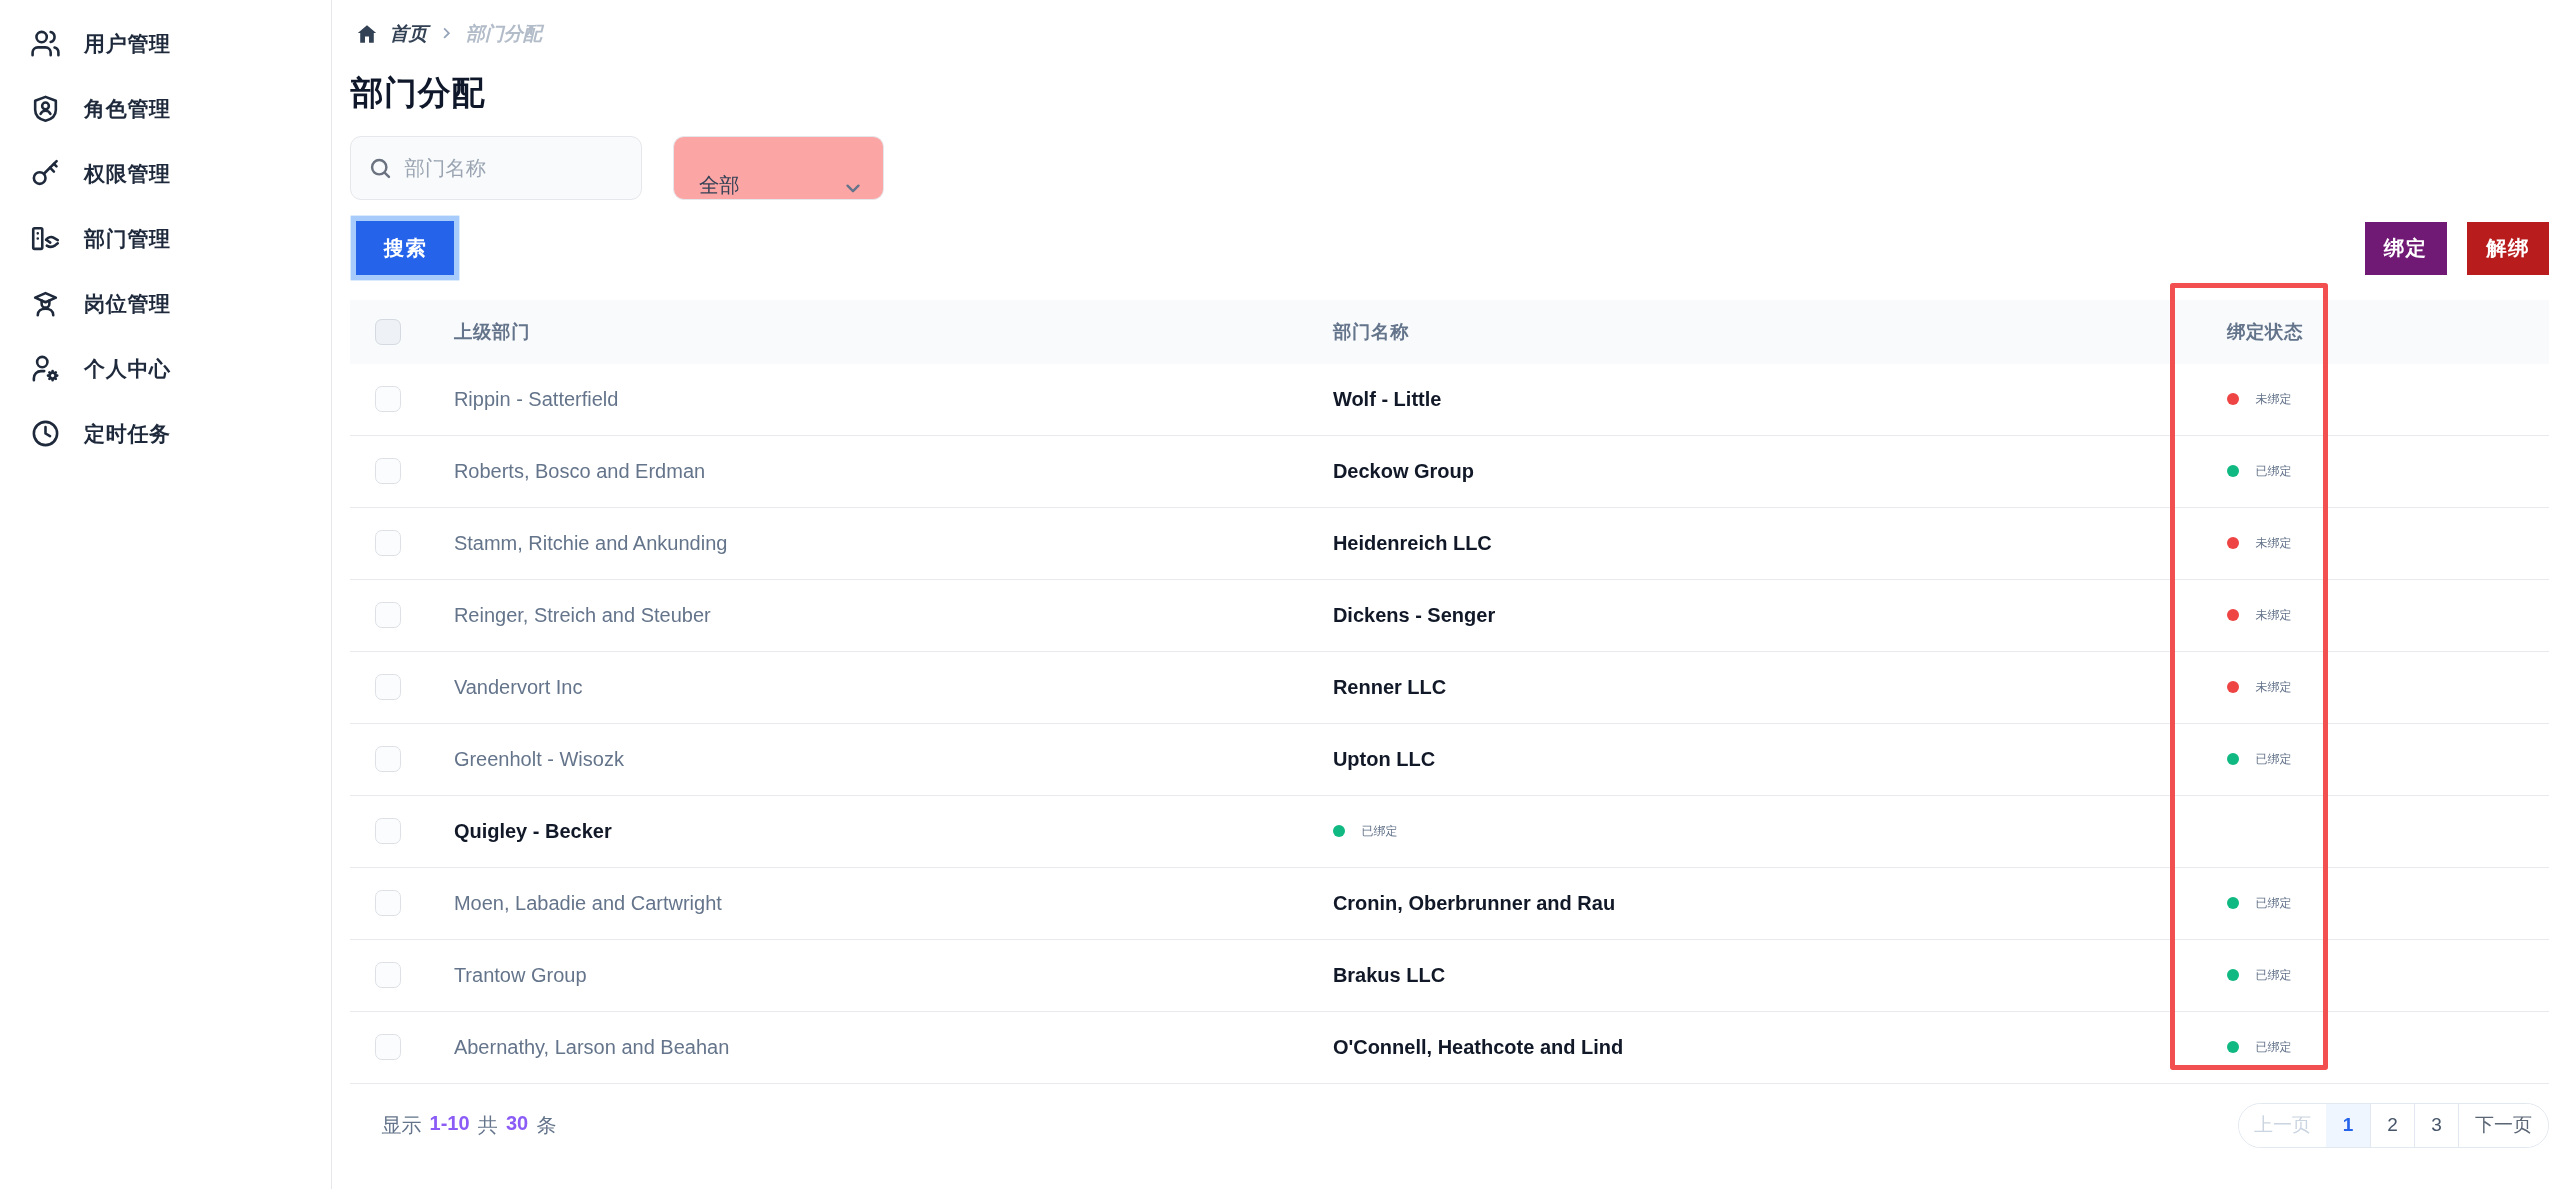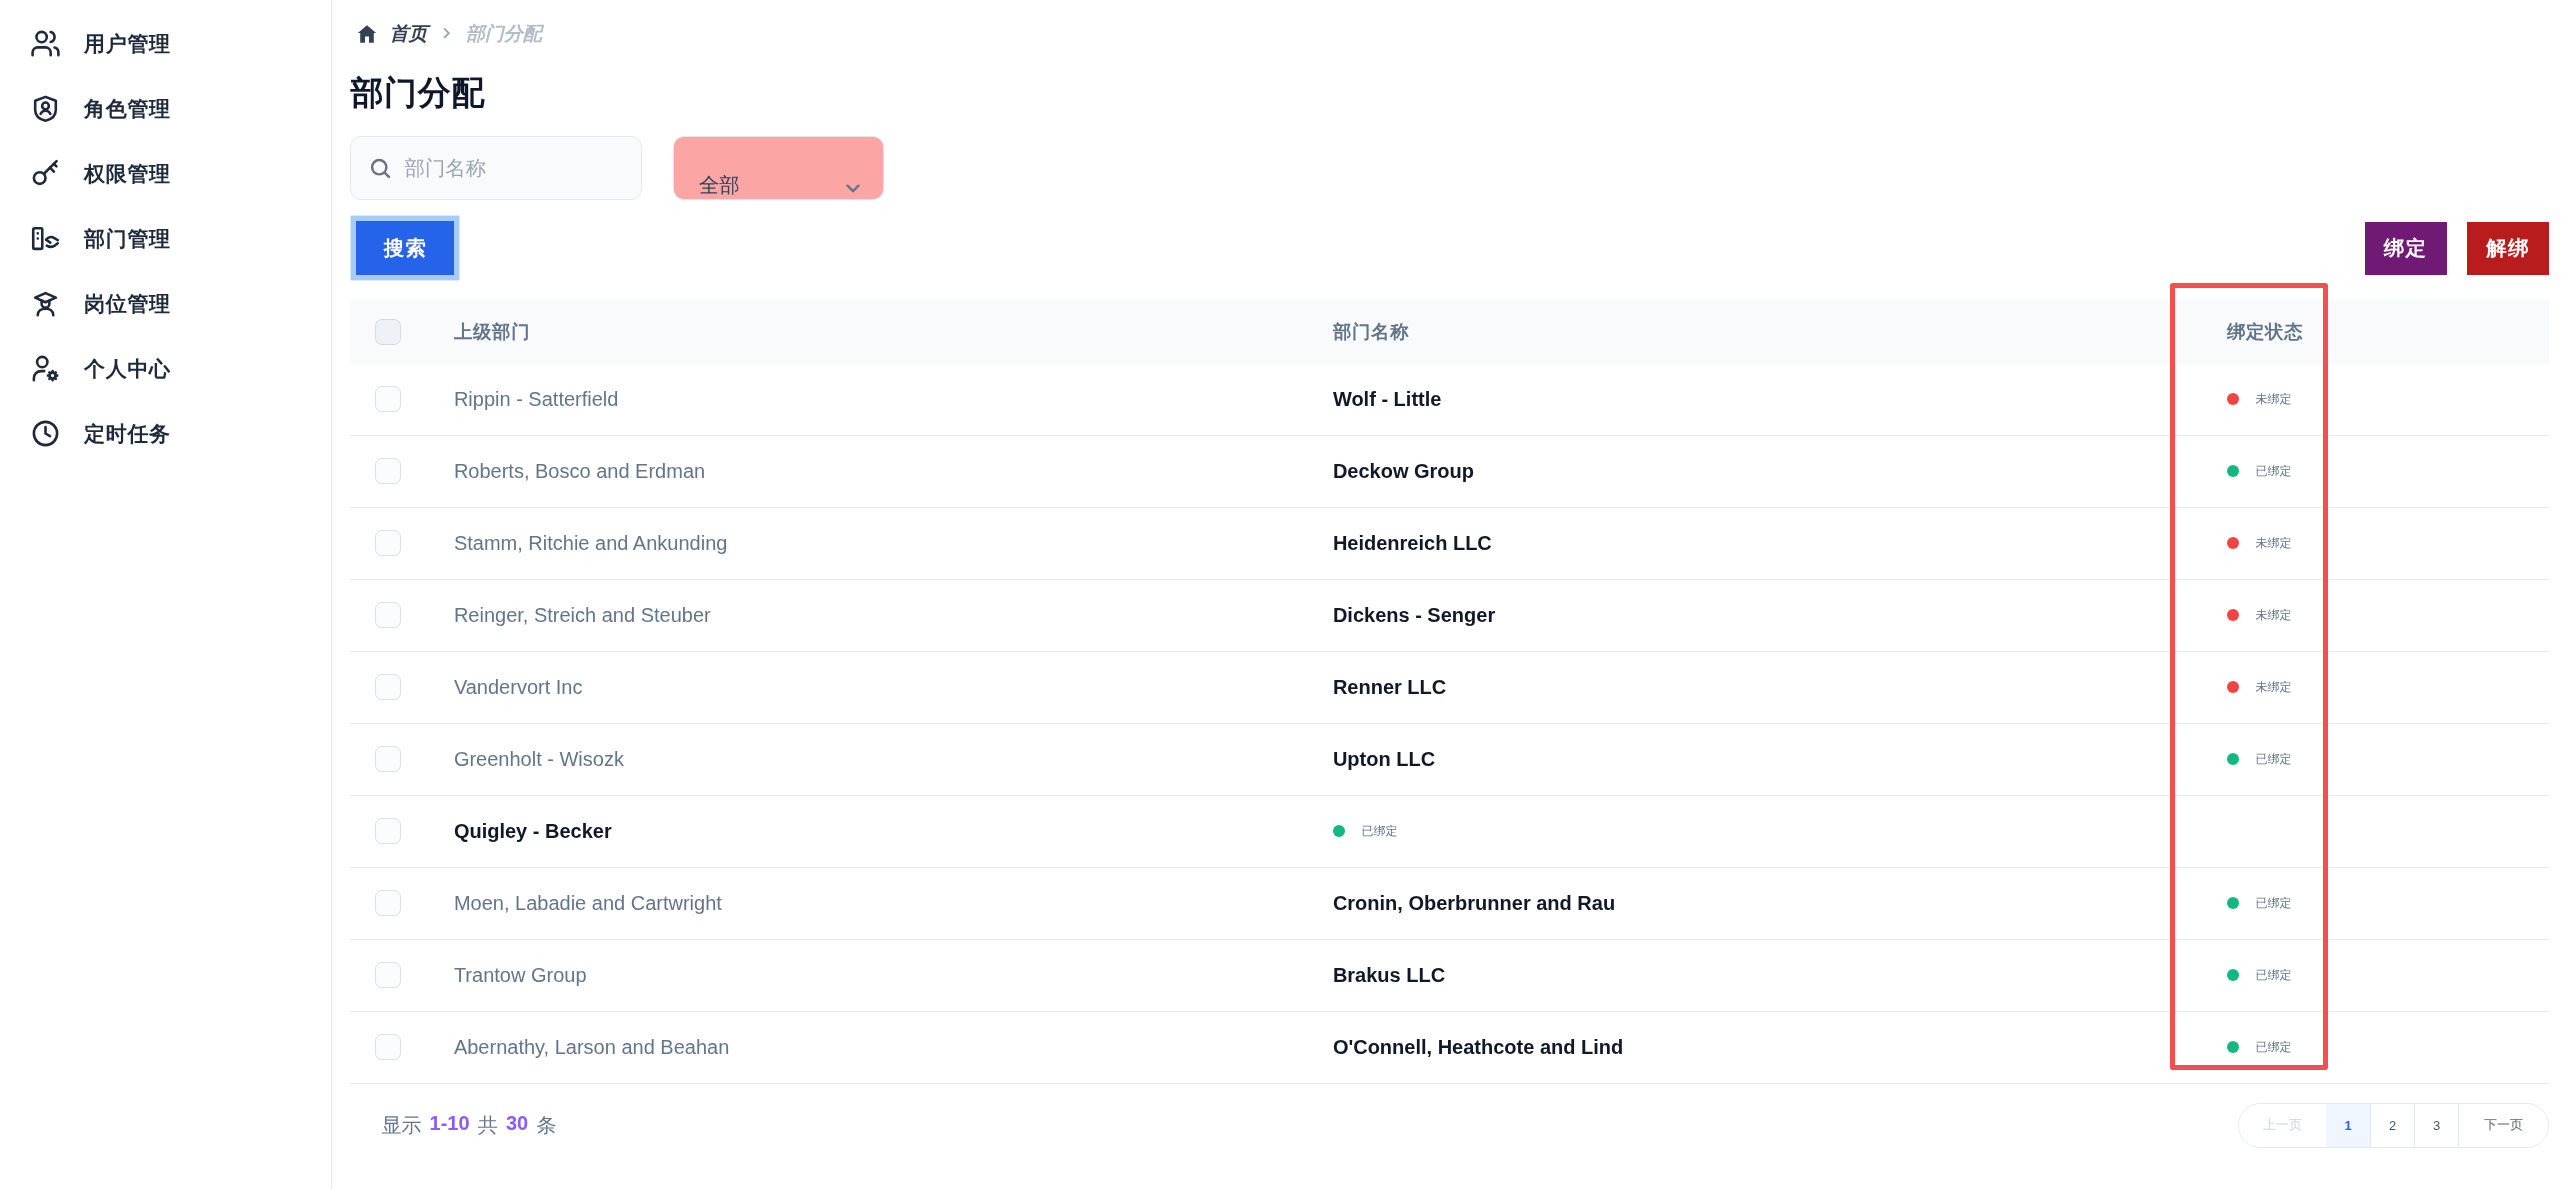--- a/index.html
+++ b/index.html
@@ -68,21 +68,21 @@
 
   .col-highlight { position:absolute; left:2170px; top:283px; width:158px; height:787px;
     border:5.4px solid #f25050; border-radius:2.7px; pointer-events:none; }
 
   
   .footer { margin-top:19px; display:flex; justify-content:space-between; align-items:center; }
   .summary { padding-left:31px; font-size:20px; color:#64748b; display:flex; gap:8.2px; }
   .summary b { color:#8b5cf6; font-weight:700; }
   .pager { display:flex; border:1.4px solid #e2e8f0; border-radius:24.5px; overflow:hidden;
     height:45px; align-items:stretch; background:#ffffff; }
-  .pg { display:flex; align-items:center; justify-content:center; font-size:13px;
+  .pg { display:flex; align-items:center; justify-content:center; font-size:19px;
     color:#475569; cursor:pointer; border-left:1.4px solid #e2e8f0; background:#ffffff; }
   .pg:first-child { border-left:none; }
   .pg-prev { width:87px; color:#cbd5e1; }
   .pg-next { width:90px; color:#5b6675; }
   .pg-num { width:44px; }
   .pg-num.active { background:#eff6ff; color:#2563eb; font-weight:700; }
 </style>
 </head>
 <body>
 

